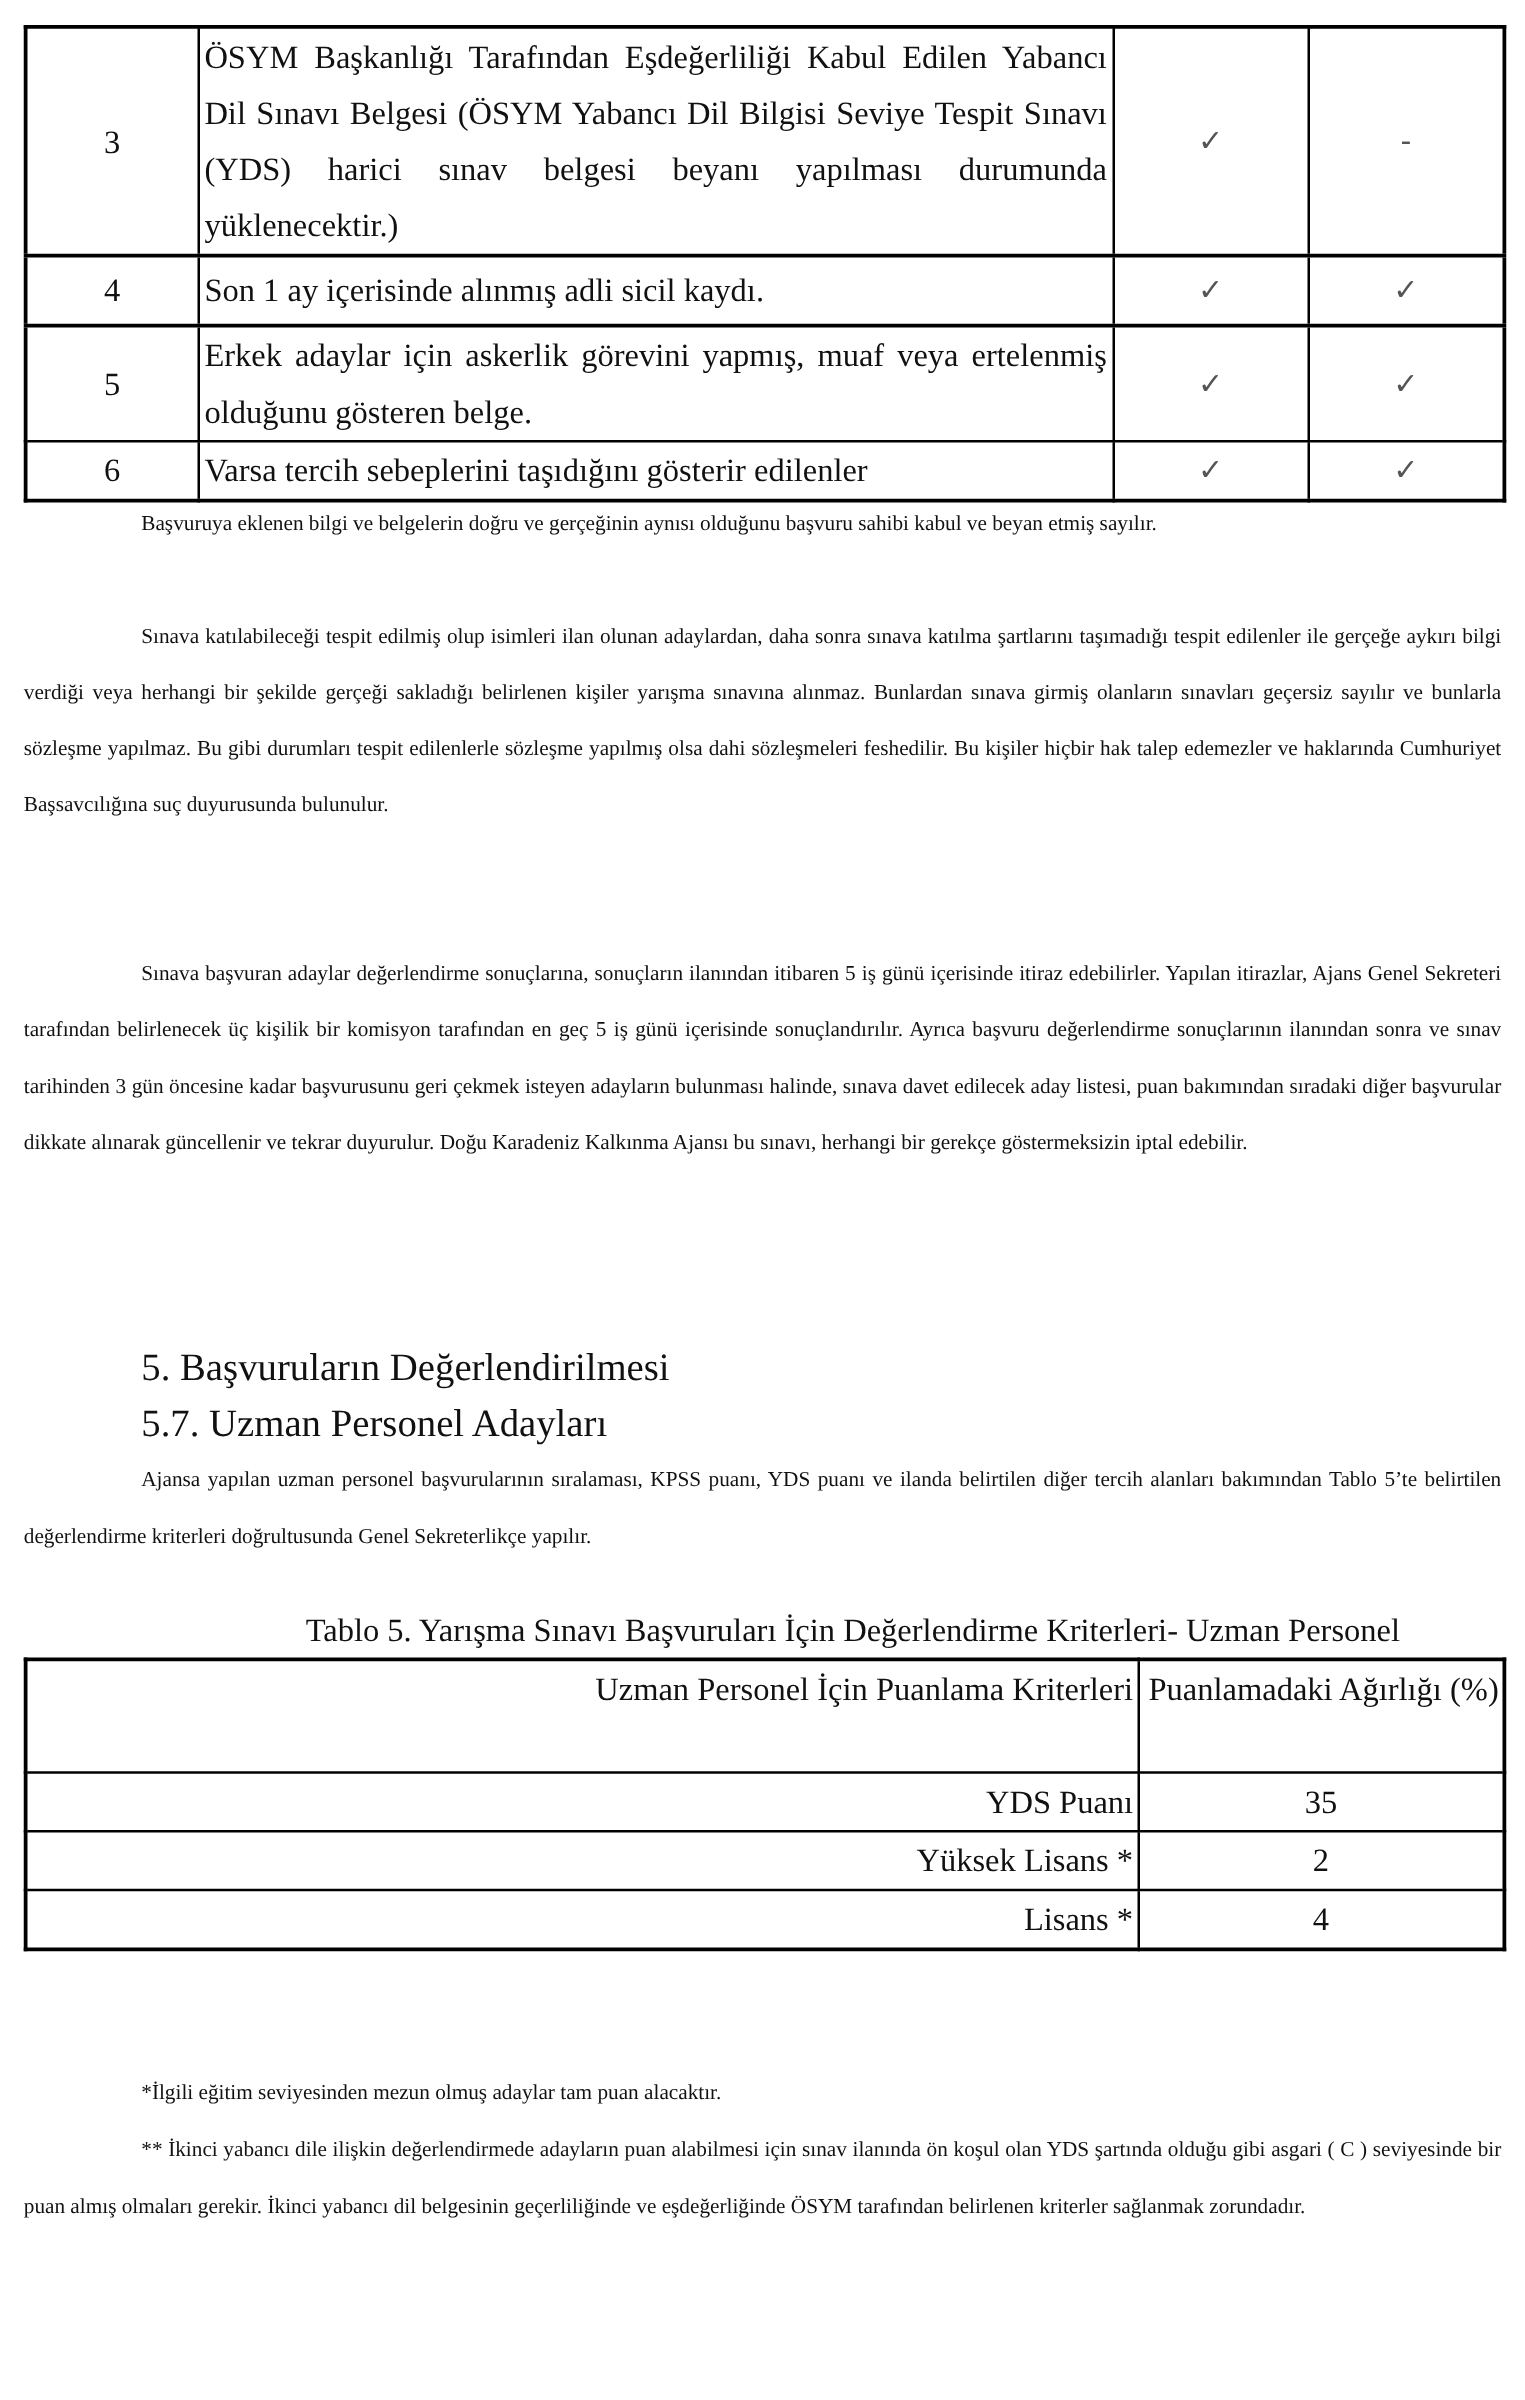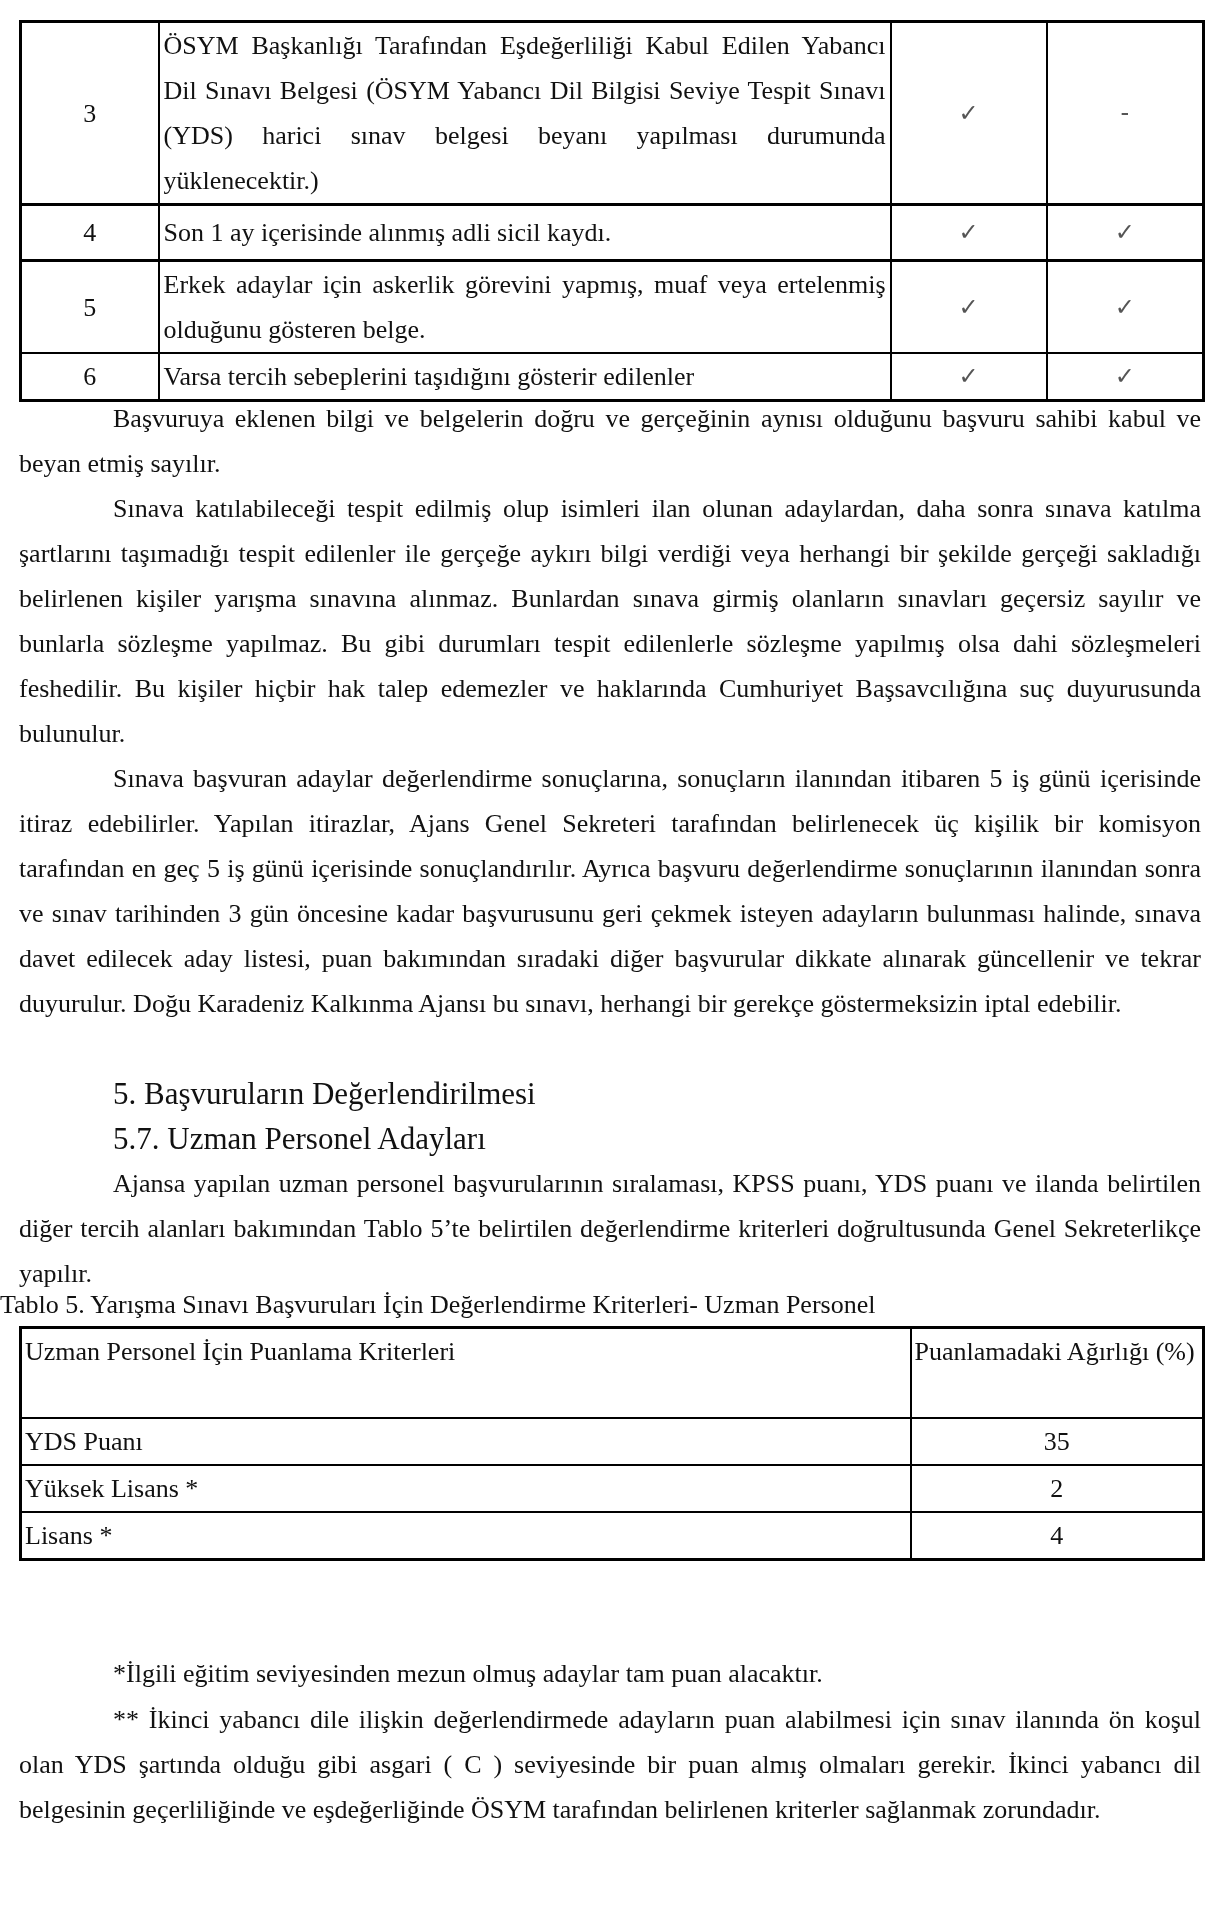--- a/index.html
+++ b/index.html
@@ -3,33 +3,33 @@
 <meta charset="utf-8">
 <style>
   html, body { margin: 0; padding: 0; background: #ffffff; }
   body {
     width: 1220px; height: 1920px; position: relative; overflow: hidden;
     font-family: "Liberation Serif", "DejaVu Serif", serif;
     color: #111111;
     font-size: 26px;
   }
   table { border-collapse: collapse; position: absolute; table-layout: fixed; }
-  td { border: 2px solid #000; padding: 0 2px; vertical-align: middle; line-height: 45px; font-size: 26px; }
+  td { border: 2px solid #000; padding: 0 2px; vertical-align: middle; line-height: 45px; font-size: 26px; text-align: right; }
   .t1 { left: 19px; top: 20px; width: 1183px; border: 3px solid #000; }
   .t1 td.num { text-align: center; }
   .t1 td.desc { text-align: justify; text-align-last: left; padding: 0 4px; }
   .t1 td.mark { text-align: center; color: #555; font-family: "DejaVu Sans", sans-serif; font-size: 24px; }
   .t1 tr.thick td { border-top: 3px solid #000; }
   .para {
     position: absolute; left: 19px; width: 1182px;
-    text-align: justify; line-height: 45px; font-size: 26px;
+    text-align: justify; line-height: 45px; font-size: 17px;
   }
   .para .first { display: inline-block; width: 94px; }
   .heading { position: absolute; left: 113px; line-height: 45px; font-size: 31px; }
-  .caption { position: absolute; left: 0; width: 1120px; text-align: left; line-height: 45px; font-size: 26px; }
+  .caption { position: absolute; left: 0; width: 1120px; text-align: right; line-height: 45px; font-size: 26px; }
   .t2 { left: 19px; top: 1326px; width: 1183px; border: 3px solid #000; }
   .t2 td { line-height: 45px; padding: 0 3px; }
   .t2 td.val { text-align: center; }
   .t2 td.hdr { vertical-align: top; }
 </style>
 </head>
 <body>
 
 <table class="t1">
   <colgroup>

